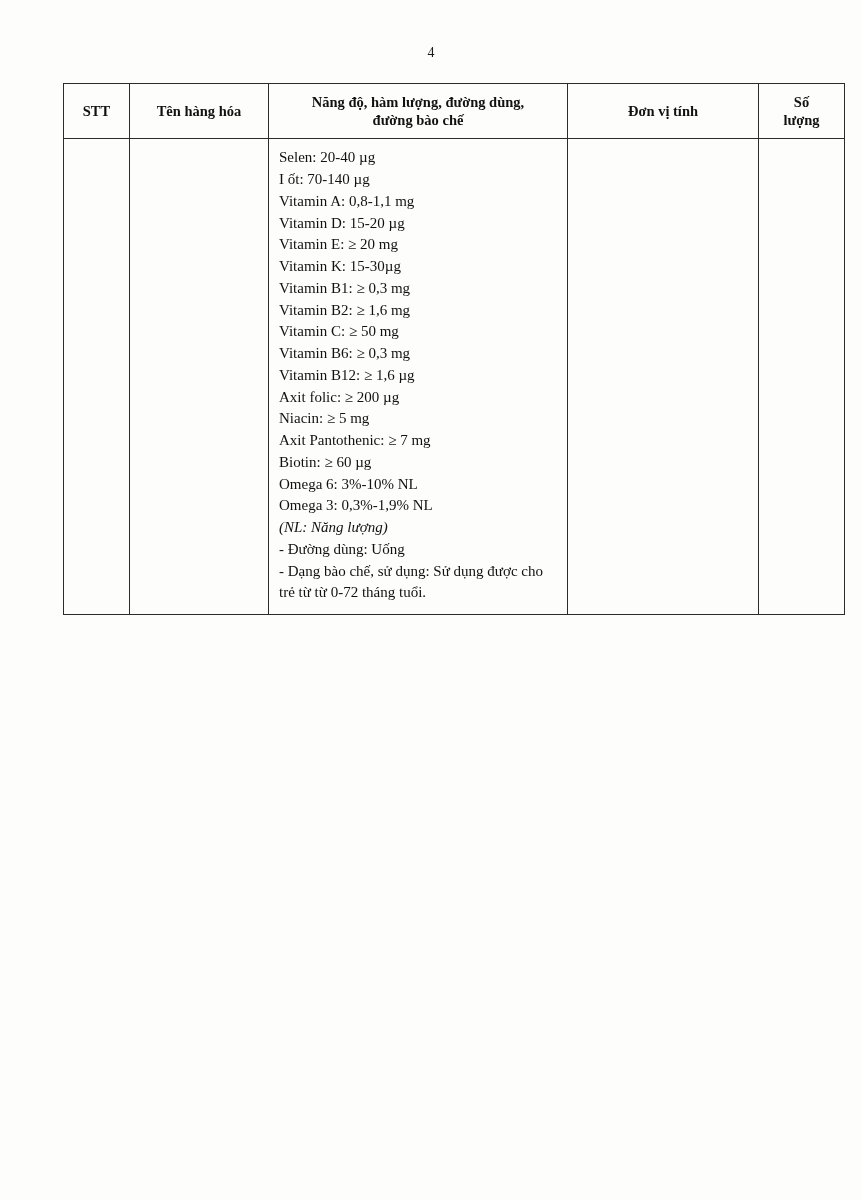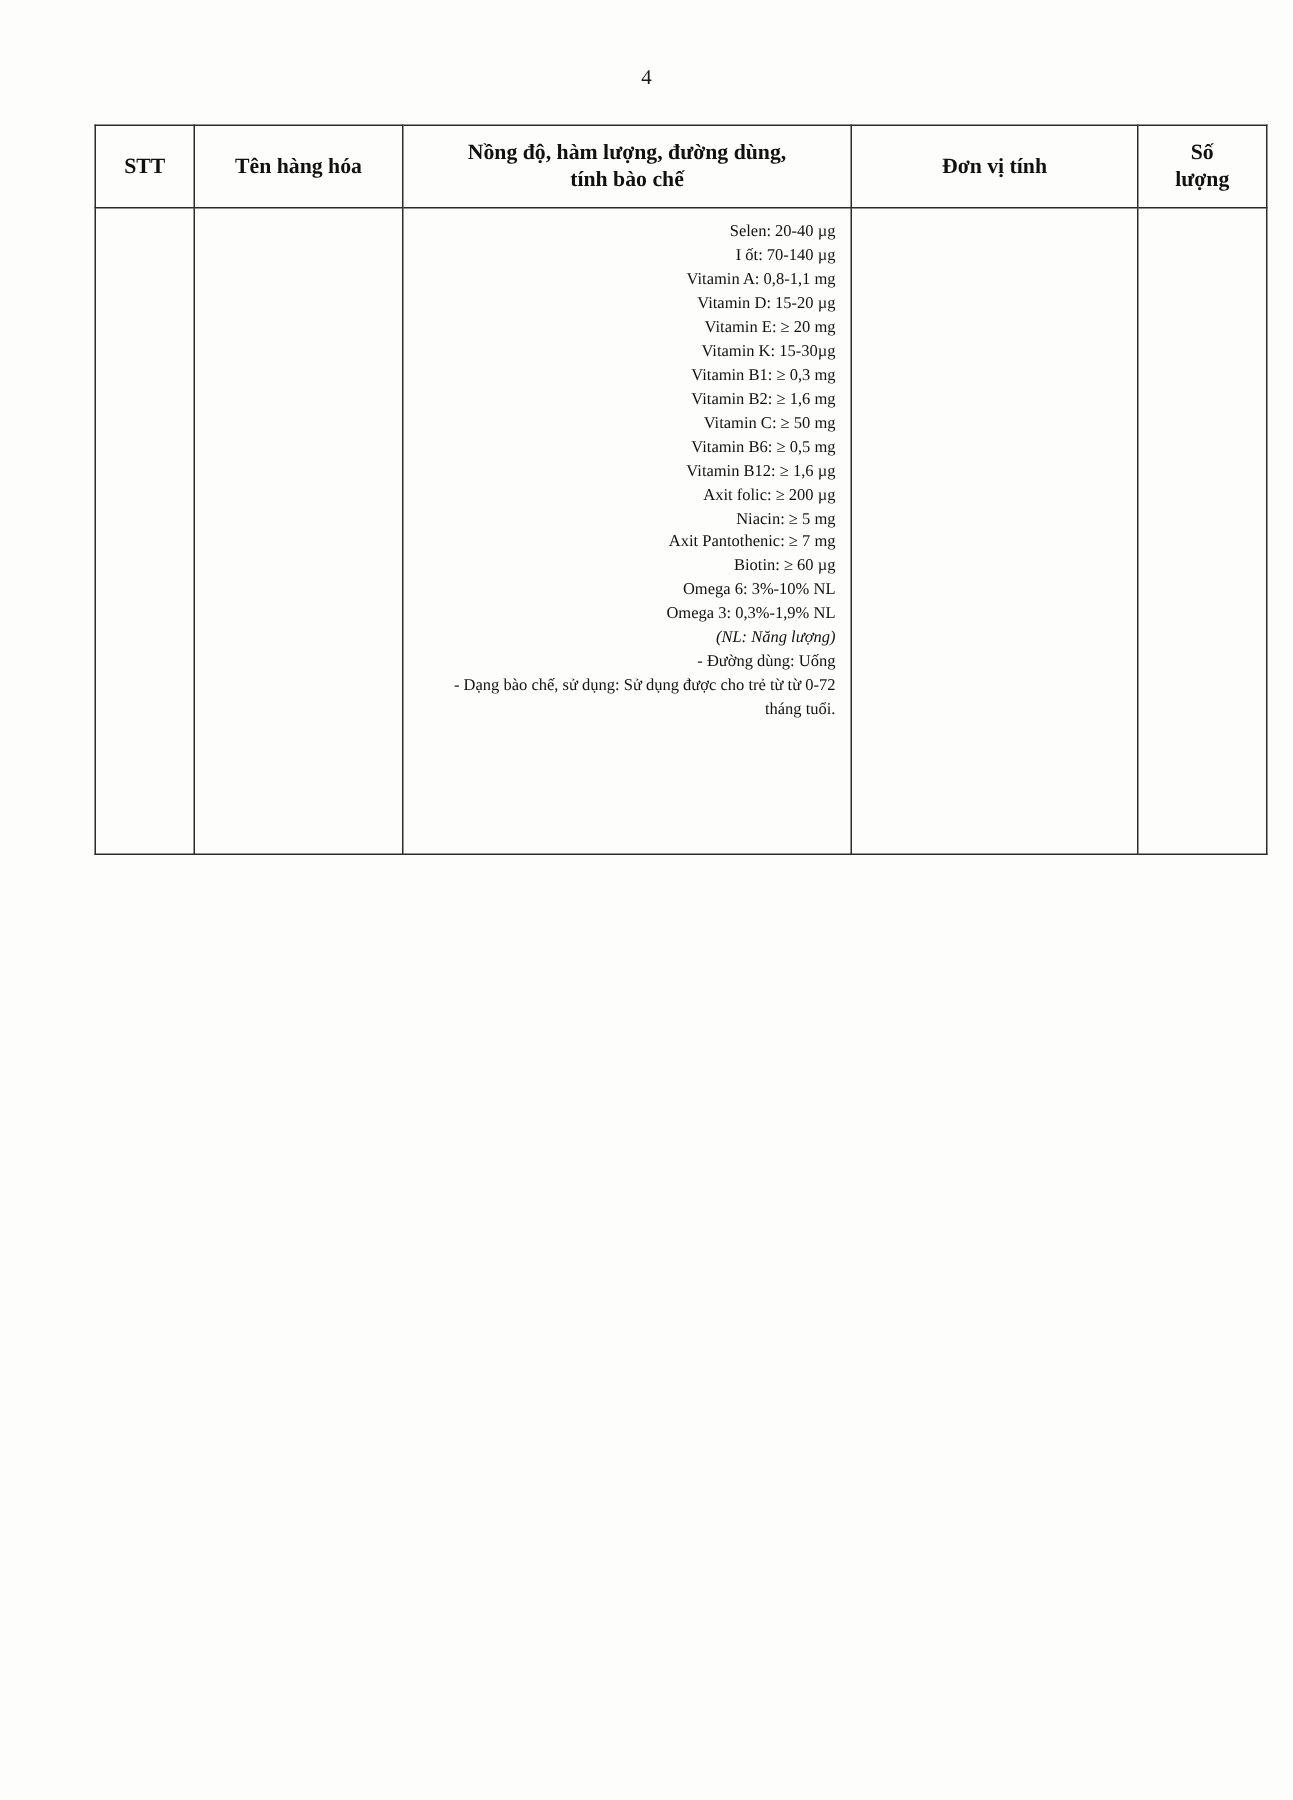--- a/index.html
+++ b/index.html
@@ -57,23 +57,22 @@
   .col-ten { width: 130px; }
   .col-nong { width: 290px; }
   .col-dvt { width: 182px; }
   .col-sl { width: 77px; }
 
   td.body-cell {
     height: 430px;
   }
   .spec-list {
     padding: 8px 10px 10px 10px;
-    font-size: 11px;
+    font-size: 15px;
     line-height: 1.45;
-    text-align: right;
   }
   .spec-list .line {
     white-space: nowrap;
   }
   .spec-list .line.italic {
     font-style: italic;
     font-family: Liberation Serif, serif;
   }
   .spec-list .line.wrap {
     white-space: normal;
@@ -86,22 +85,22 @@
 
   <div class="page-number">4</div>
 
   <div class="table-wrap">
     <table class="doc-table">
       <thead>
         <tr>
           <th class="col-stt">STT</th>
           <th class="col-ten">Tên hàng hóa</th>
           <th class="col-nong">
-            <span>Nồng độ, hàm lượng, đường dùng,</span><br>
-            <span>tính bào chế</span>
+            <span>Năng độ, hàm lượng, đường dùng,</span><br>
+            <span>đường bào chế</span>
           </th>
           <th class="col-dvt">Đơn vị tính</th>
           <th class="col-sl">
             <span>Số</span><br>
             <span>lượng</span>
           </th>
         </tr>
       </thead>
       <tbody>
         <tr>
@@ -111,21 +110,21 @@
             <div class="spec-list">
               <div class="line">Selen: 20-40 µg</div>
               <div class="line">I ốt: 70-140 µg</div>
               <div class="line">Vitamin A: 0,8-1,1 mg</div>
               <div class="line">Vitamin D: 15-20 µg</div>
               <div class="line">Vitamin E: ≥ 20 mg</div>
               <div class="line">Vitamin K: 15-30µg</div>
               <div class="line">Vitamin B1: ≥ 0,3 mg</div>
               <div class="line">Vitamin B2: ≥ 1,6 mg</div>
               <div class="line">Vitamin C: ≥ 50 mg</div>
-              <div class="line">Vitamin B6: ≥ 0,5 mg</div>
+              <div class="line">Vitamin B6: ≥ 0,3 mg</div>
               <div class="line">Vitamin B12: ≥ 1,6 µg</div>
               <div class="line">Axit folic: ≥ 200 µg</div>
               <div class="line">Niacin: ≥ 5 mg</div>
               <div class="line">Axit Pantothenic: ≥ 7 mg</div>
               <div class="line">Biotin: ≥ 60 µg</div>
               <div class="line">Omega 6: 3%-10% NL</div>
               <div class="line">Omega 3: 0,3%-1,9% NL</div>
               <div class="line italic">(NL: Năng lượng)</div>
               <div class="line">- Đường dùng: Uống</div>
               <div class="line wrap">- Dạng bào chế, sử dụng: Sử dụng được cho trẻ từ từ 0-72 tháng tuổi.</div>

